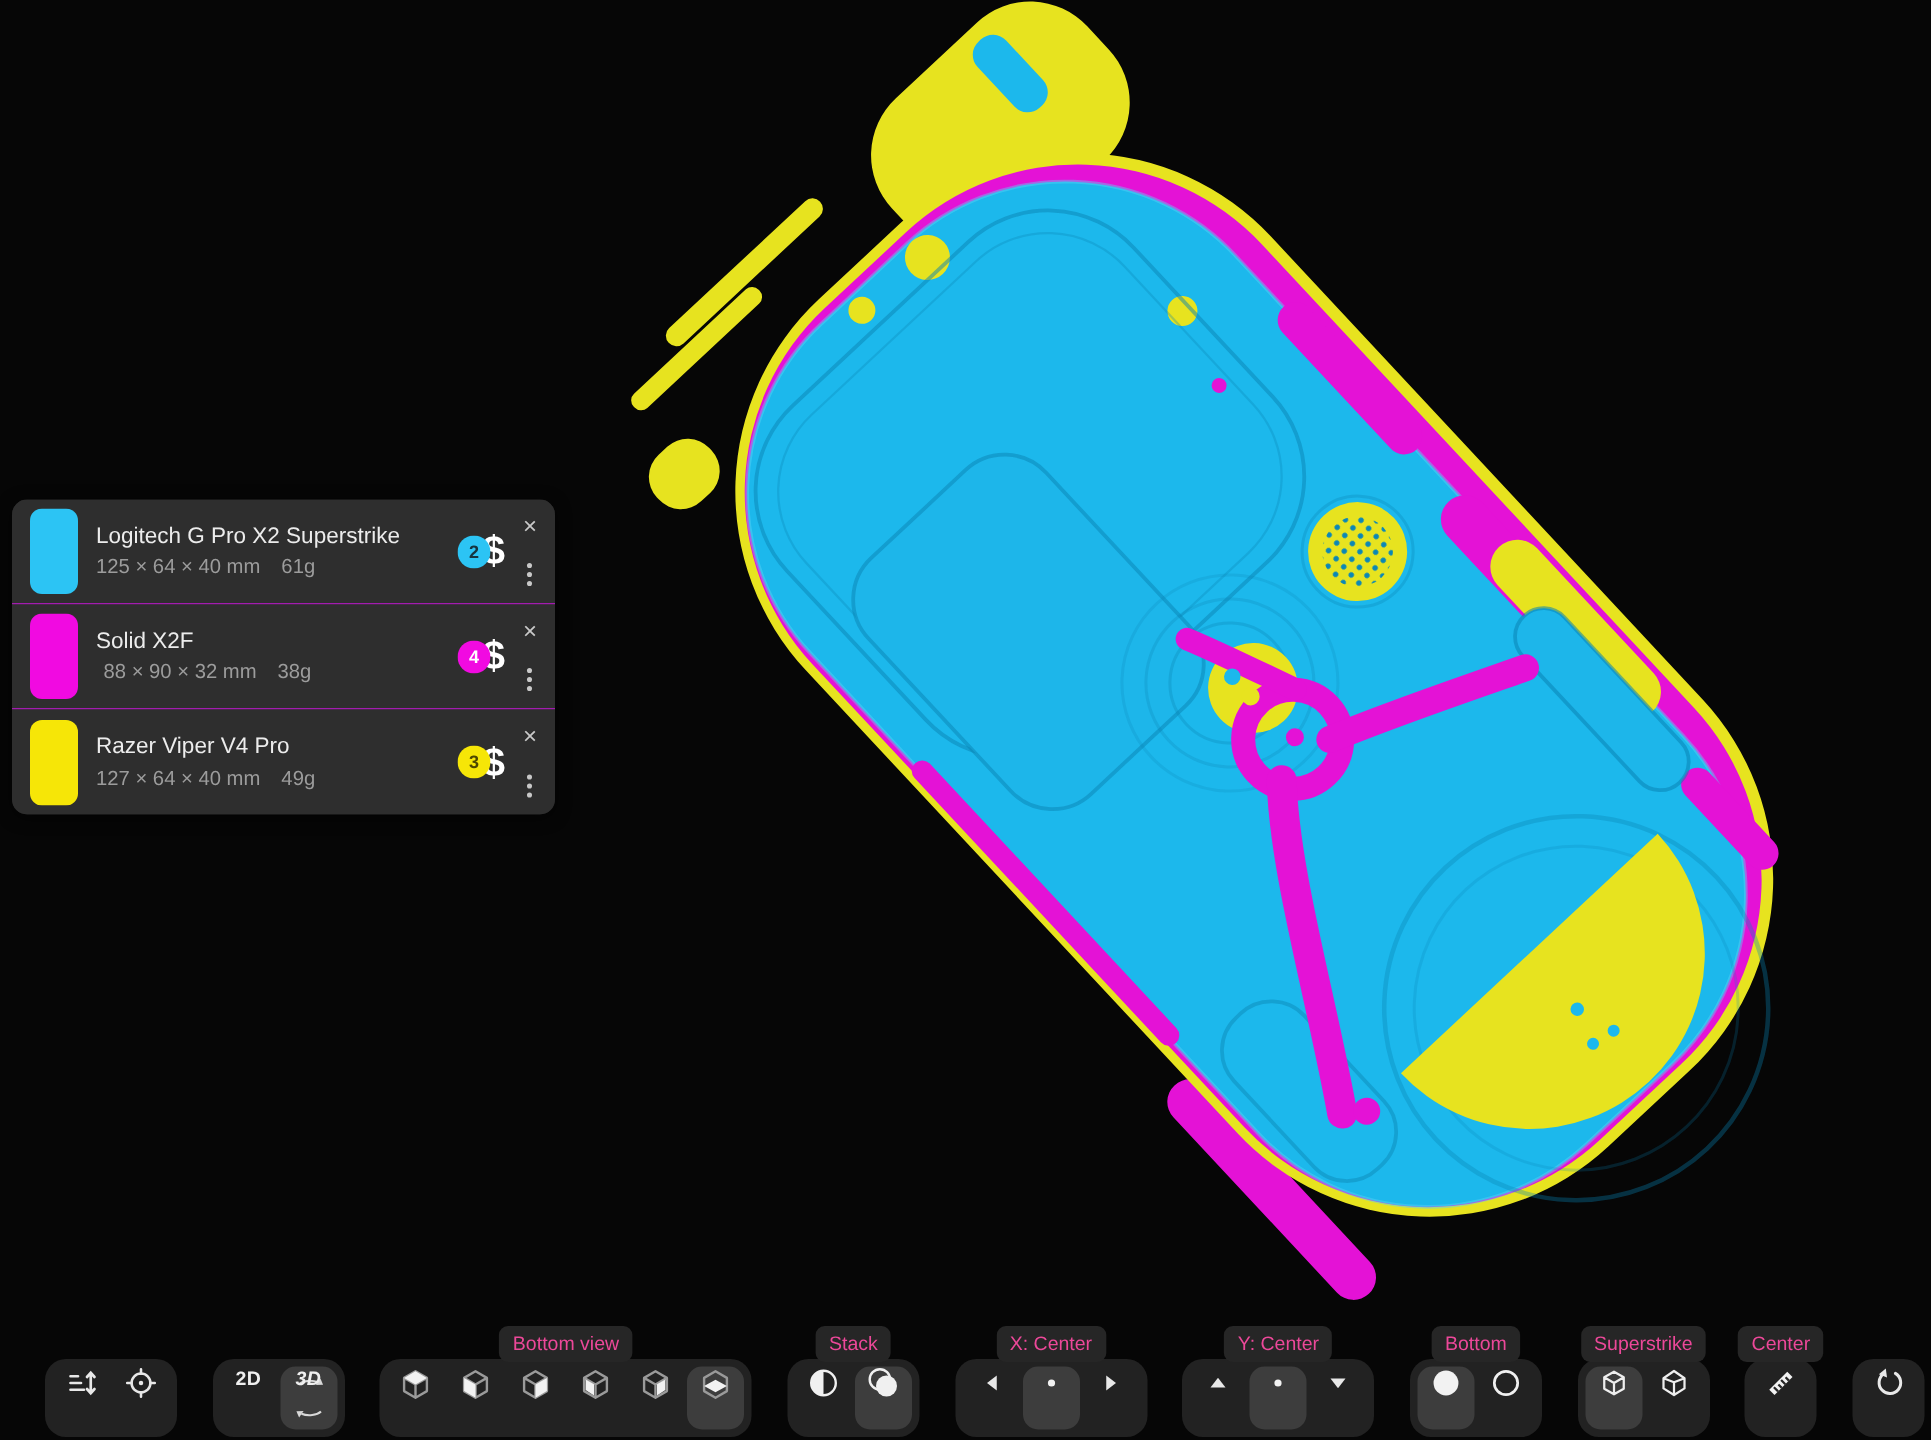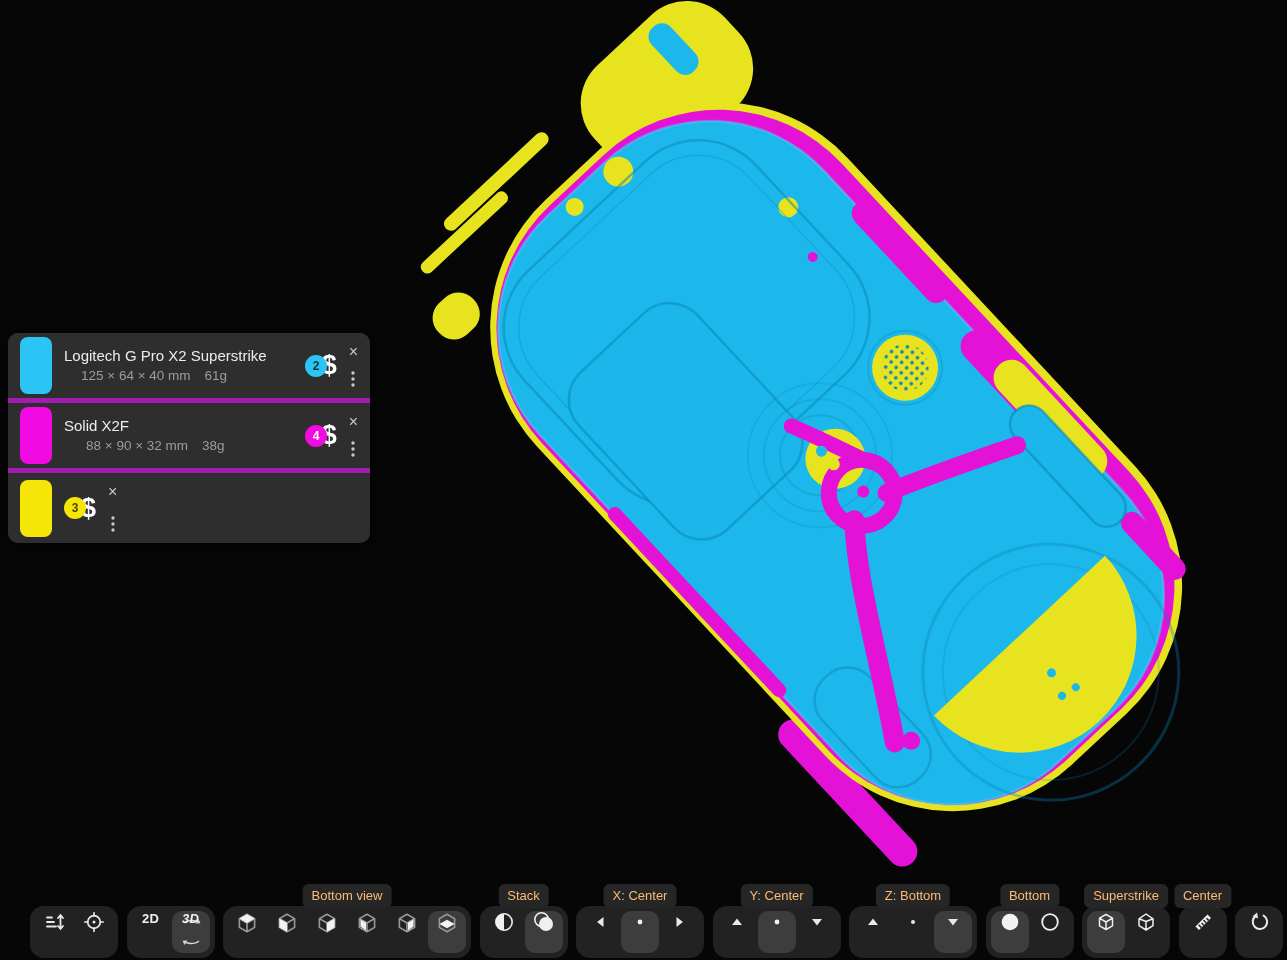--- a/index.html
+++ b/index.html
@@ -10,27 +10,27 @@
   }
   
   #scene{position:absolute;inset:0;}
   
   #panel{
     position:absolute;left:8px;top:333px;width:362px;z-index:5;
     border-radius:10px;overflow:hidden;background:#1e1e1e;
     box-shadow:0 2px 10px rgba(0,0,0,.55);
   }
   .card{height:70px;background:#2e2e2e;display:flex;align-items:center;
-    padding:0 10px 0 12px;border-bottom:5px solid #a21caf;box-sizing:border-box;}
+    padding:0 10px 0 12px;border-bottom:1px solid #a21caf;box-sizing:border-box;}
   .card:last-child{border-bottom:none;}
   .swatch{flex:0 0 auto;margin-right:12px;display:block;}
   .info{flex:1 1 auto;min-width:0;display:flex;flex-direction:column;justify-content:center;}
   .title{font-size:15px;color:#ececec;line-height:1.25;margin-bottom:3px;
     white-space:nowrap;overflow:hidden;text-overflow:ellipsis;}
-  .meta{font-size:13.5px;color:#9c9c9c;display:flex;gap:14px;line-height:1.2;margin-left:17px;}
+  .meta{font-size:13.5px;color:#9c9c9c;display:flex;gap:14px;line-height:1.2;}
   .card:nth-child(2) .dims{padding-left:5px;}
   .price{display:flex;align-items:center;flex:0 0 auto;margin-right:10px;position:relative;}
   .badge{margin-right:-5px;position:relative;z-index:1;display:block;}
   .dollar{font-size:27px;font-weight:700;color:#ffffff;line-height:1;position:relative;z-index:0;}
   .controls{flex:0 0 auto;height:100%;display:flex;flex-direction:column;
     align-items:center;justify-content:space-between;padding:13px 2px 11px;box-sizing:border-box;}
   .xbtn{font-size:16px;color:#c9c9c9;line-height:.8;cursor:default;}
   
   #toolbar{
     position:absolute;left:0;right:0;bottom:2px;z-index:5;
@@ -40,21 +40,21 @@
   .tgroup{position:relative;background:#222222;border-radius:14px;padding:5px;
     display:flex;gap:2px;align-items:center;height:52px;box-sizing:border-box;}
   .tbtn{width:38px;height:42px;border-radius:10px;display:flex;align-items:flex-start;
     justify-content:center;color:#e8e8e8;position:relative;flex:0 0 auto;}
   .tbtn.sel{background:#3d3d3d;font-style:italic;}
   .modetxt{font-size:13px;font-weight:700;letter-spacing:.3px;color:#efefef;position:relative;z-index:1;}
   .tbtn svg{display:block;}
   .arrows{position:absolute;inset:0;z-index:0;}
   .chip{
     position:absolute;bottom:calc(100% - 2px);left:50%;transform:translateX(-50%);
-    background:#262626;color:#fdba74;font-size:13px;line-height:1;
+    background:#262626;color:#ec4899;font-size:13px;line-height:1;
     padding:5px 9px 6px;border-radius:6px;white-space:nowrap;
   }
 </style>
 </head>
 <body>
 
 <svg id="scene" viewBox="0 0 1287 960" width="1287" height="960">
   <defs>
     <pattern id="sensorDots" width="7.4" height="7.4" patternUnits="userSpaceOnUse">
       <circle cx="3.7" cy="3.7" r="1.8" fill="#0b87b6"></circle>
@@ -199,20 +199,27 @@
         <circle cx="2" cy="8" r="1.7" fill="#c8c8c8"></circle>
         <circle cx="2" cy="14" r="1.7" fill="#c8c8c8"></circle>
       </svg>
     </div>
   </div>
 
   <div class="card">
     <svg class="swatch" width="32" height="57">
       <rect width="32" height="57" rx="8" fill="#f6e607"></rect>
     </svg>
+    <div class="info">
+      <div class="title">Razer Viper V4 Pro</div>
+      <div class="meta">
+        <span class="dims">127 × 64 × 40 mm</span>
+        <span>49g</span>
+      </div>
+    </div>
     <div class="price">
       <svg class="badge" width="22" height="22">
         <circle cx="11" cy="11" r="11" fill="#f6e607"></circle>
         <text x="11" y="15" text-anchor="middle" font-size="12" font-weight="bold" font-family="Liberation Sans, sans-serif" fill="#4c4600">3</text>
       </svg>
       <span class="dollar">$</span>
     </div>
     <div class="controls">
       <span class="xbtn">×</span>
       <svg width="4" height="16">
@@ -344,38 +351,20 @@
           <circle cx="11" cy="11" r="2.4" fill="#f2f2f2"></circle>
         </svg>
     </div>
     <div class="tbtn">
       <svg width="22" height="22">
           <polygon points="6,8 16,8 11,14.5" fill="#e8e8e8"></polygon>
         </svg>
     </div>
   </div>
 
-  <div class="tgroup">
-    <div class="chip">Z: Bottom</div>
-    <div class="tbtn">
-      <svg width="22" height="22">
-          <polygon points="11,7.5 16,14 6,14" fill="#e8e8e8"></polygon>
-        </svg>
-    </div>
-    <div class="tbtn">
-      <svg width="22" height="22">
-          <circle cx="11" cy="11" r="2" fill="#e8e8e8"></circle>
-        </svg>
-    </div>
-    <div class="tbtn sel">
-      <svg width="22" height="22">
-          <polygon points="6,8 16,8 11,14.5" fill="#e8e8e8"></polygon>
-        </svg>
-    </div>
-  </div>
 
   <div class="tgroup">
     <div class="chip">Bottom</div>
     <div class="tbtn sel">
       <svg width="22" height="22">
           <circle cx="11" cy="11" r="8.3" fill="#f2f2f2"></circle>
         </svg>
     </div>
     <div class="tbtn">
       <svg width="22" height="22">

